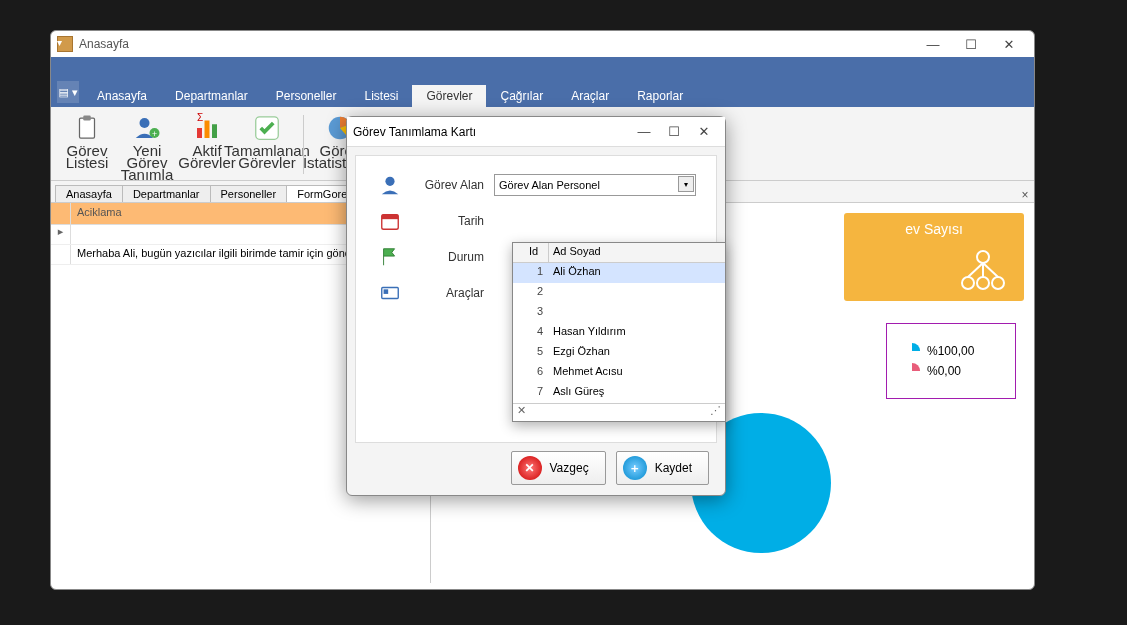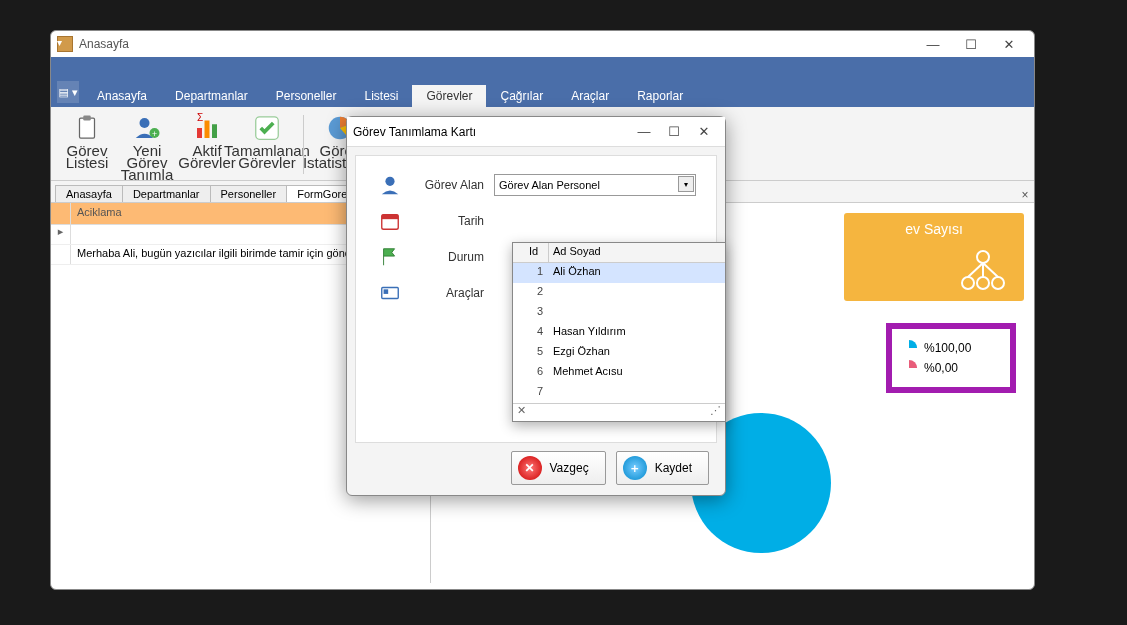--- a/index.html
+++ b/index.html
@@ -111,22 +111,22 @@
     position: relative;
   }
   .stat-card.orange { background: #f5b53f; }
   .stat-card.blue { background: #00aee6; }
   .stat-card .title { font-size: 14px; }
   .stat-card .big { font-size: 28px; position: absolute; left: 34px; top: 40px; }
   .stat-card svg { position: absolute; right: 16px; top: 36px; }
 
   .legend {
     position: absolute; right: 18px; top: 120px;
-    width: 130px; border: 6px solid #a21caf; background: #fff;
-    padding: 8px; font-size: 12px;
+    width: 130px; border: 1px solid #a21caf; background: #fff;
+    padding: 16px; font-size: 12px;
   }
   .legend-row { display: flex; align-items: center; margin: 2px 0; }
   .legend-pie { width: 18px; height: 18px; margin-right: 6px; }
   .circle-chart {
     position: absolute; left: 240px; top: 170px;
   }
 
   
   .dialog {
     position: absolute;
@@ -410,20 +410,21 @@
           <div class="dd-row">
             <div class="c1">5</div>
             <div class="c2">Ezgi Özhan</div>
           </div>
           <div class="dd-row">
             <div class="c1">6</div>
             <div class="c2">Mehmet Acısu</div>
           </div>
           <div class="dd-row">
             <div class="c1">7</div>
+            <div class="c2">Aslı Güreş</div>
           </div>
         </div>
       <div class="dd-foot">
         <span>✕</span>
         <span>⋰</span>
       </div>
     </div>
 
   </div>
 

